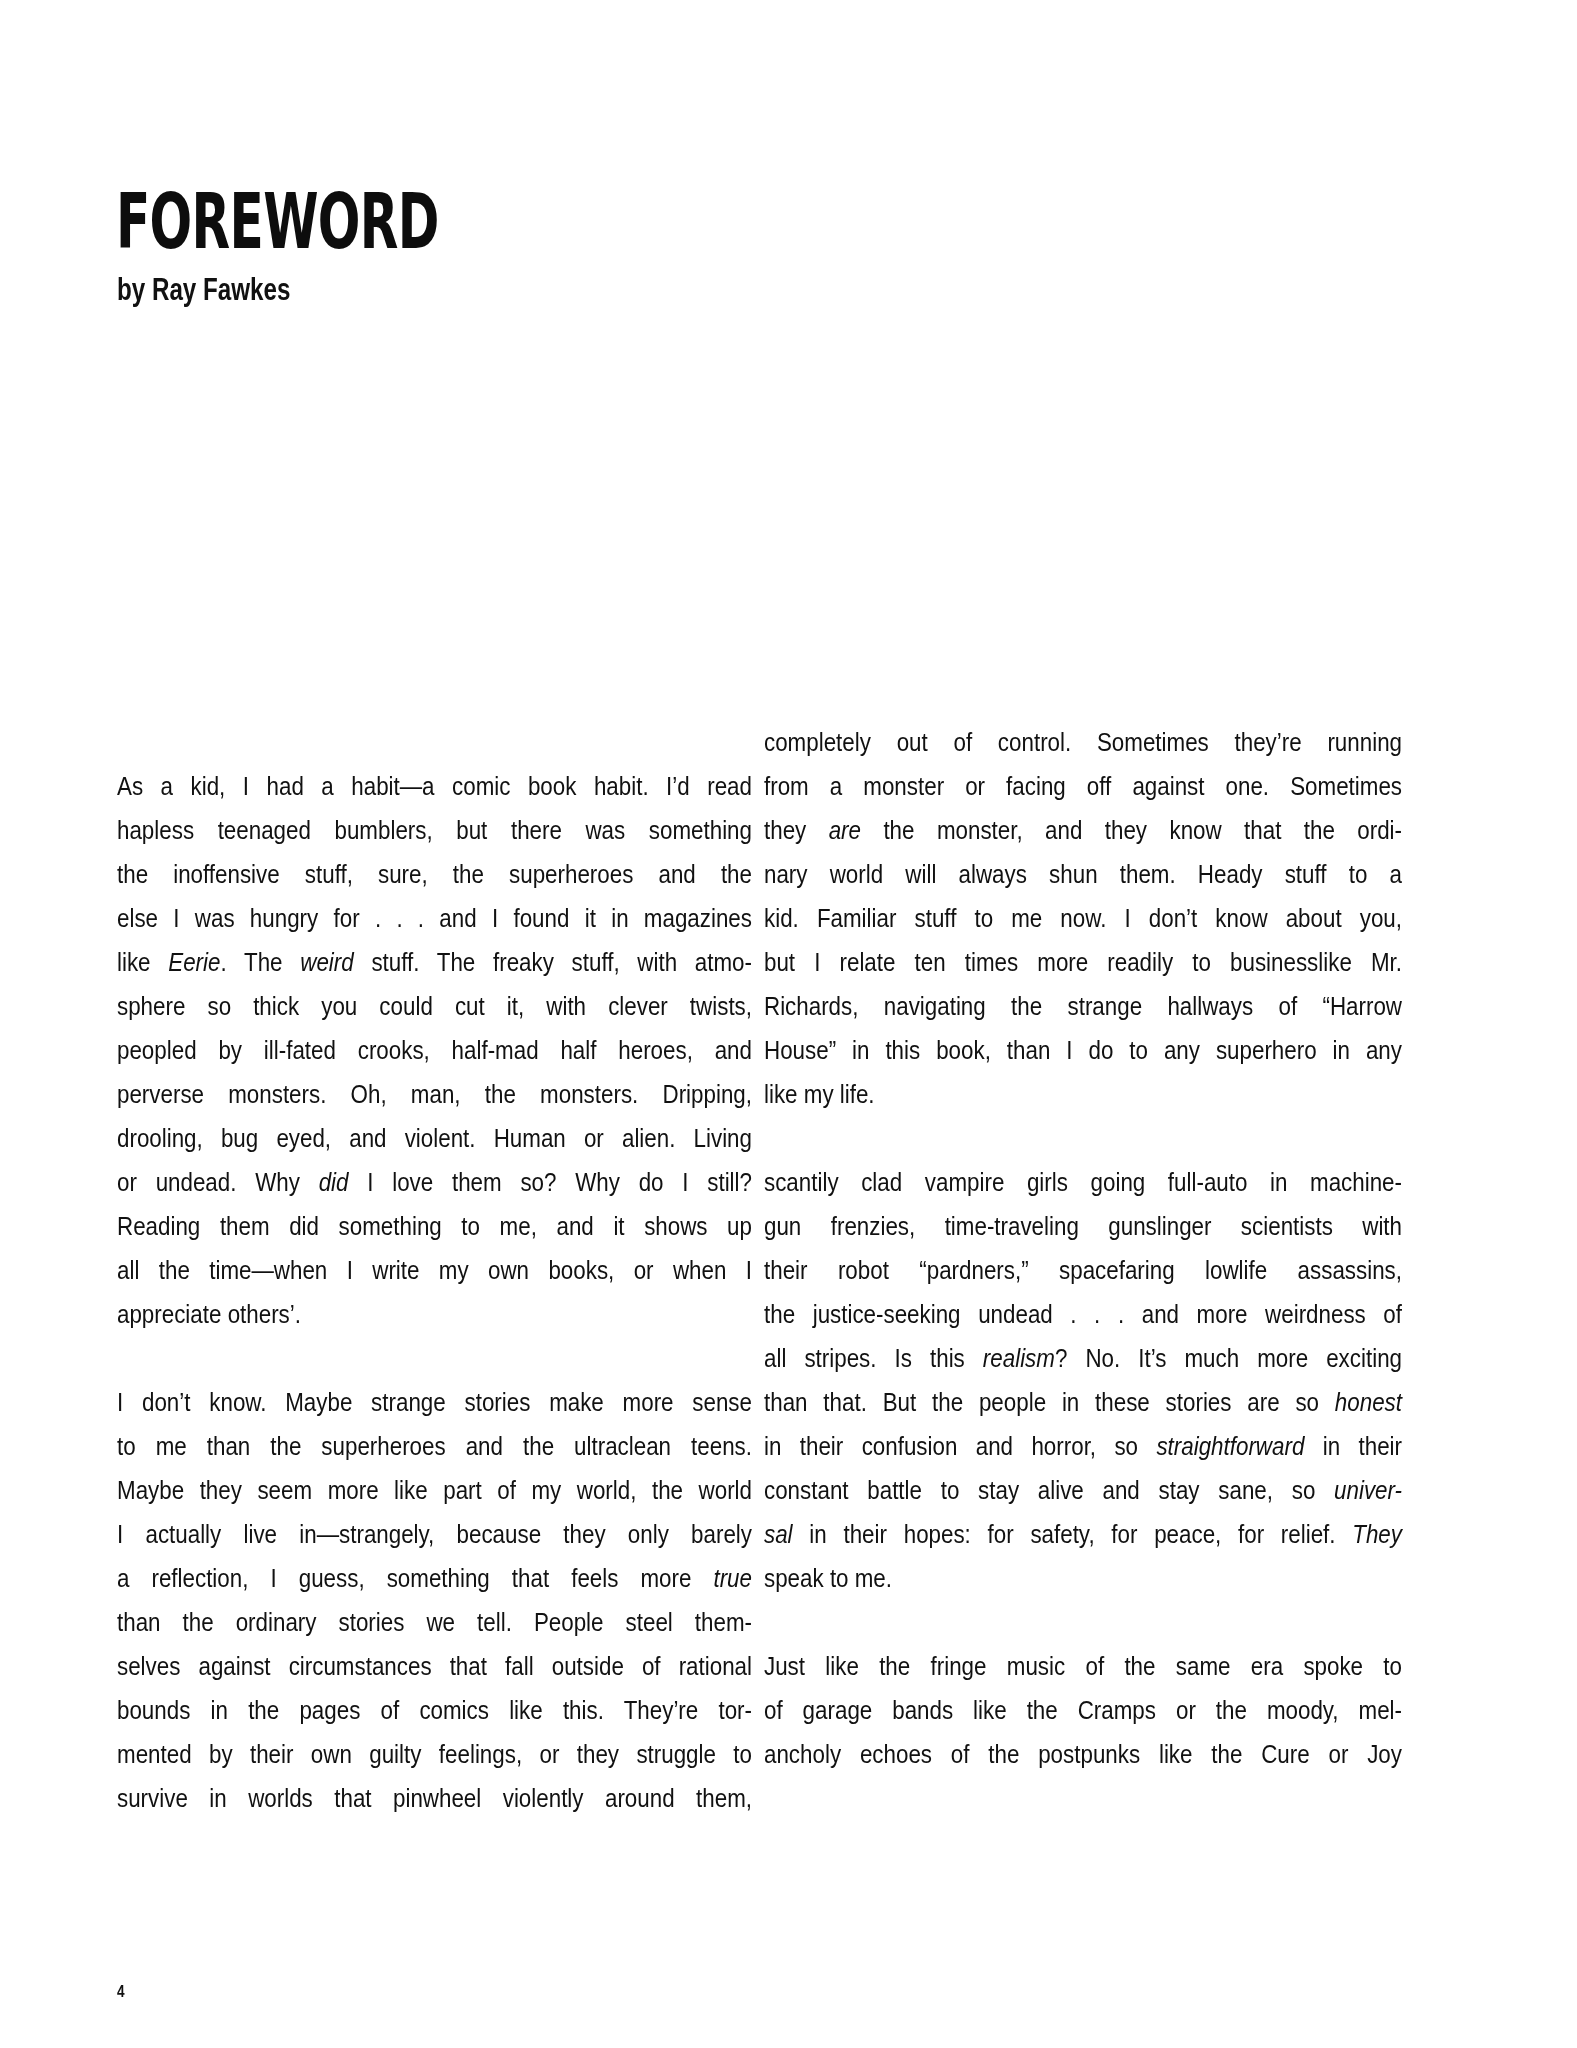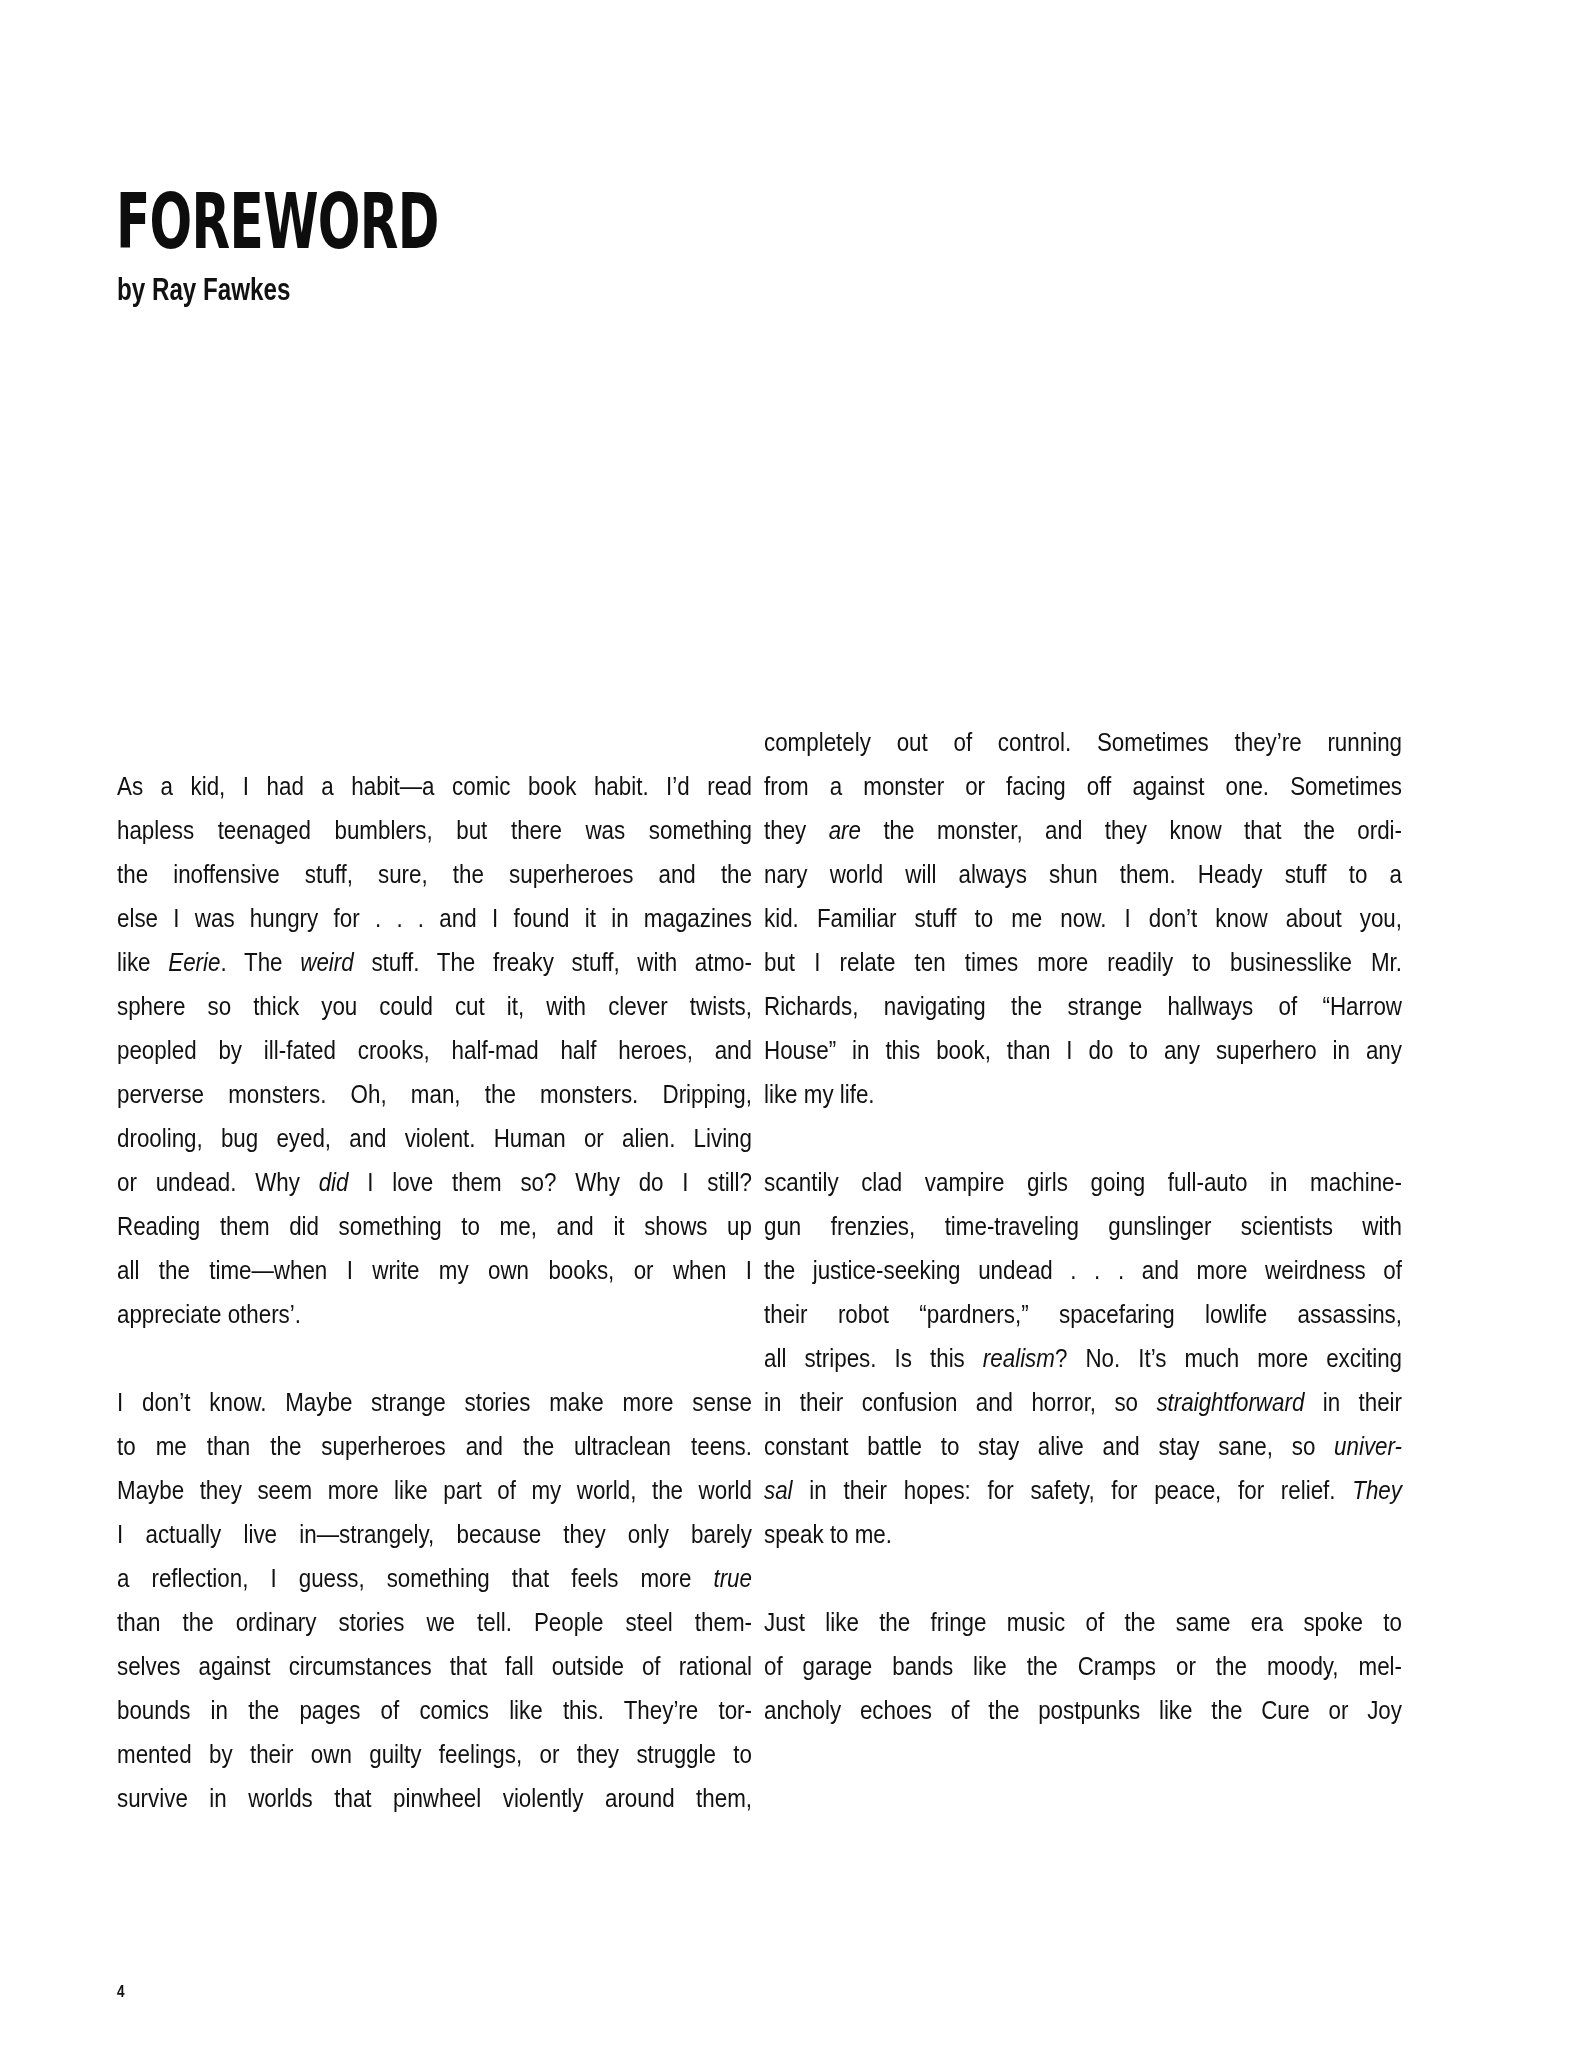--- a/index.html
+++ b/index.html
@@ -79,23 +79,24 @@
     <div class="line"><span class="inner"><span>they </span><em>are</em><span> the monster, and they know that the ordi-</span></span></div>
     <div class="line"><span class="inner"><span>nary world will always shun them. Heady stuff to a</span></span></div>
     <div class="line"><span class="inner"><span>kid. Familiar stuff to me now. I don’t know about you,</span></span></div>
     <div class="line"><span class="inner"><span>but I relate ten times more readily to businesslike Mr.</span></span></div>
     <div class="line"><span class="inner"><span>Richards, navigating the strange hallways of “Harrow</span></span></div>
     <div class="line"><span class="inner"><span>House” in this book, than I do to any superhero in any</span></span></div>
     <div class="line last"><span class="inner"><span>like my life.</span></span></div>
     <div class="line blank"></div>
     <div class="line"><span class="inner"><span>scantily clad vampire girls going full-auto in machine-</span></span></div>
     <div class="line"><span class="inner"><span>gun frenzies, time-traveling gunslinger scientists with</span></span></div>
+    <div class="line"><span class="inner"><span>their robot “pardners,” spacefaring lowlife assassins,</span></span></div>
     <div class="line"><span class="inner"><span>the justice-seeking undead . . . and more weirdness of</span></span></div>
-    <div class="line"><span class="inner"><span>their robot “pardners,” spacefaring lowlife assassins,</span></span></div>
     <div class="line"><span class="inner"><span>all stripes. Is this </span><em>realism</em><span>? No. It’s much more exciting</span></span></div>
+    <div class="line"><span class="inner"><span>than that. But the people in these stories are so </span><em>honest</em></span></div>
     <div class="line"><span class="inner"><span>in their confusion and horror, so </span><em>straightforward</em><span> in their</span></span></div>
     <div class="line"><span class="inner"><span>constant battle to stay alive and stay sane, so </span><em>univer-</em></span></div>
     <div class="line"><span class="inner"><em>sal</em><span> in their hopes: for safety, for peace, for relief. </span><em>They</em></span></div>
     <div class="line last"><span class="inner"><span>speak to me.</span></span></div>
     <div class="line blank"></div>
     <div class="line"><span class="inner"><span>Just like the fringe music of the same era spoke to</span></span></div>
     <div class="line"><span class="inner"><span>of garage bands like the Cramps or the moody, mel-</span></span></div>
     <div class="line"><span class="inner"><span>ancholy echoes of the postpunks like the Cure or Joy</span></span></div>
   </div>
 

